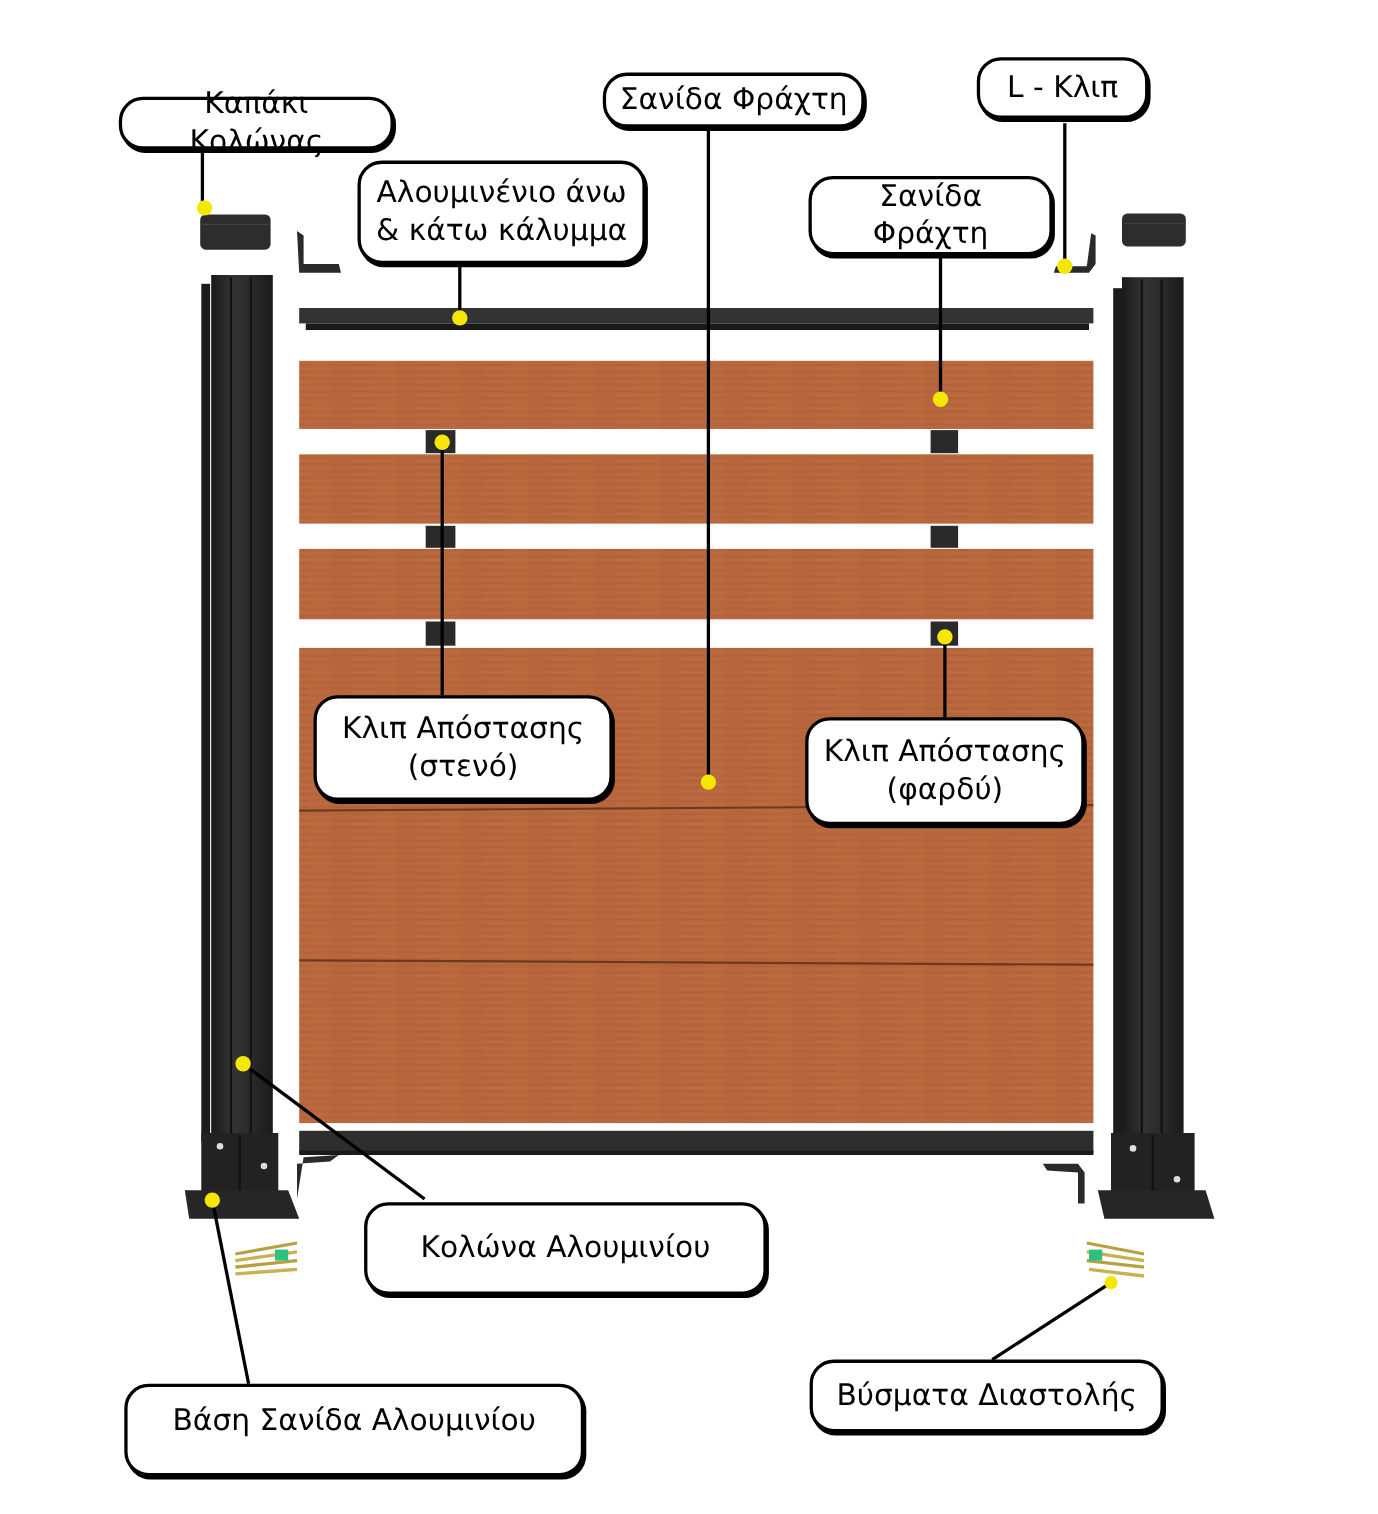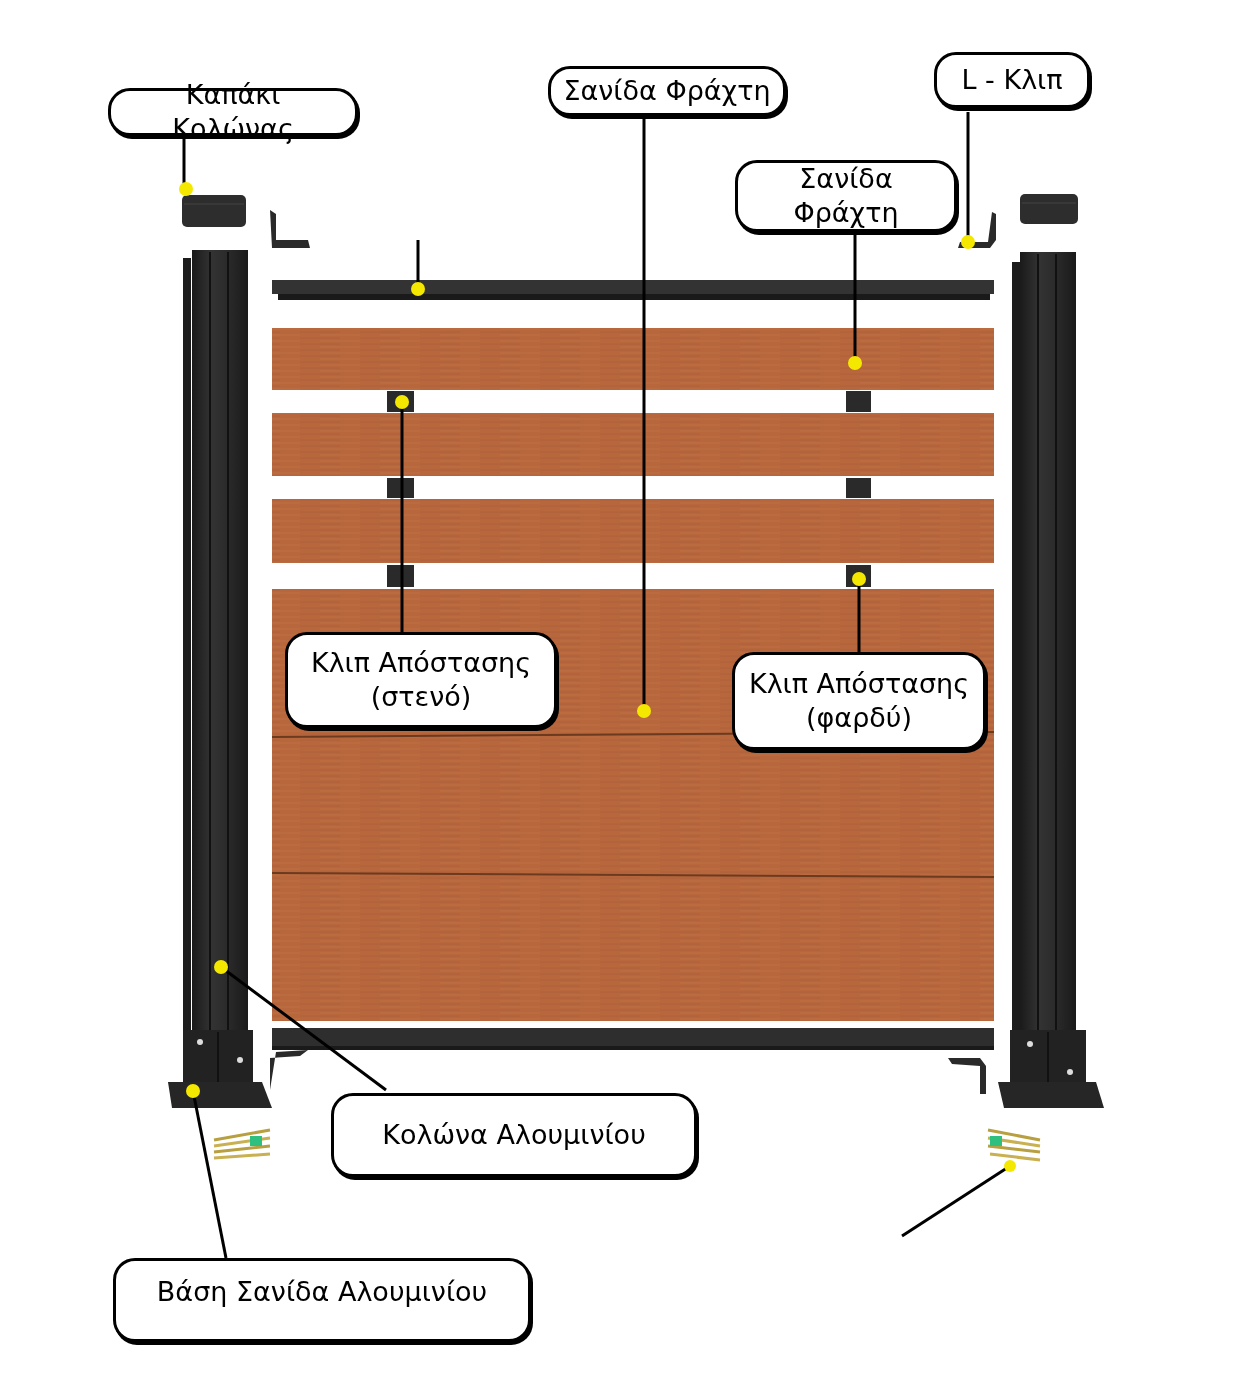--- a/index.html
+++ b/index.html
@@ -136,36 +136,43 @@
       <circle cx="859" cy="579" r="7"></circle>
       <circle cx="221" cy="967" r="7"></circle>
       <circle cx="193" cy="1091" r="7"></circle>
       <circle cx="1010" cy="1166" r="6"></circle>
     </g>
   </svg>
 
   <div class="callout" style="left:108px;top:88px;width:250px;height:48px;">
     <span>Καπάκι Κολώνας</span>
   </div>
+  <div class="callout" style="left:325px;top:146px;width:262px;height:94px;">
+    <span>Αλουμινένιο άνω
+&amp; κάτω κάλυμμα</span>
+  </div>
   <div class="callout" style="left:548px;top:66px;width:238px;height:50px;">
     <span>Σανίδα Φράχτη</span>
   </div>
-  <div class="callout" style="left:888px;top:52px;width:156px;height:56px;margin-left:46px;">
+  <div class="callout" style="left:888px;top:52px;width:156px;height:56px;">
     <span>L - Κλιπ</span>
   </div>
   <div class="callout" style="left:735px;top:160px;width:222px;height:72px;">
     <span>Σανίδα Φράχτη</span>
   </div>
   <div class="callout" style="left:285px;top:632px;width:272px;height:96px;">
     <span>Κλιπ Απόστασης
 (στενό)</span>
   </div>
   <div class="callout" style="left:732px;top:652px;width:254px;height:98px;">
     <span>Κλιπ Απόστασης
 (φαρδύ)</span>
   </div>
   <div class="callout" style="left:331px;top:1093px;width:366px;height:84px;text-align:center;">
     <span>Κολώνα Αλουμινίου</span>
   </div>
   <div class="callout top" style="left:113px;top:1258px;width:418px;height:84px;">
     <span>Βάση Σανίδα Αλουμινίου</span>
   </div>
+  <div class="callout" style="left:736px;top:1236px;width:322px;height:66px;">
+    <span>Βύσματα Διαστολής</span>
+  </div>
 </div>
 
 </body></html>

